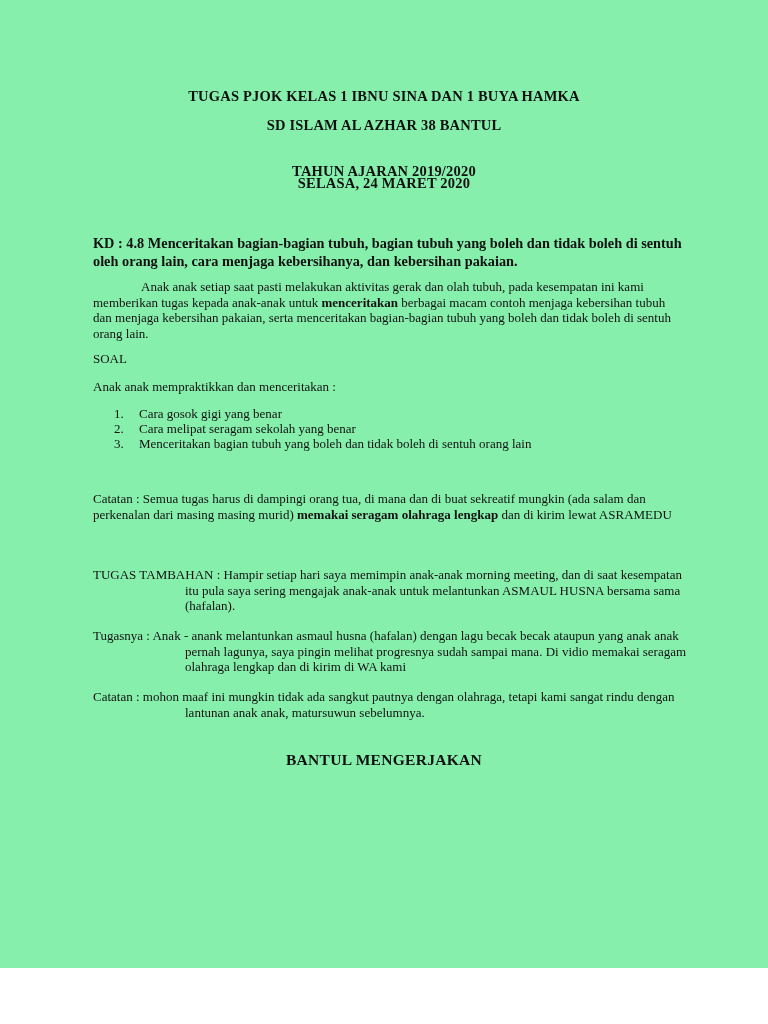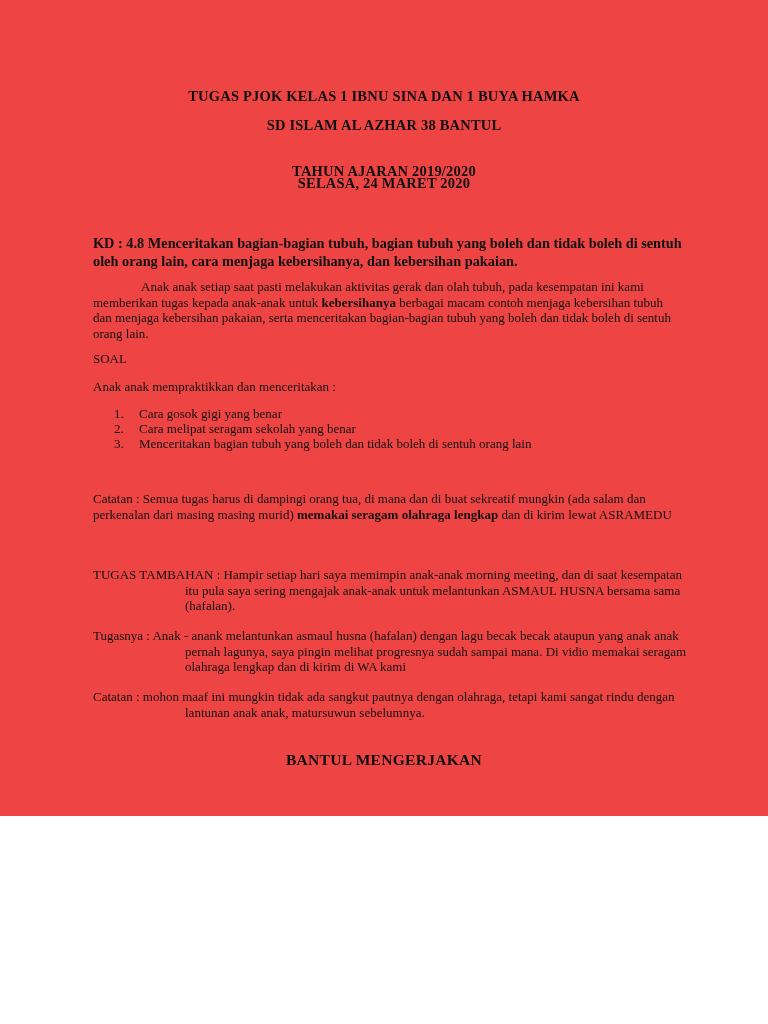--- a/index.html
+++ b/index.html
@@ -1,17 +1,17 @@
 <!DOCTYPE html>
 <html><head>
 <meta charset="utf-8">
 <style>
   html, body { margin: 0; padding: 0; background: #ffffff; }
   body { width: 768px; height: 1024px; position: relative; overflow: hidden; color: #111111; font-family: "Liberation Serif", "DejaVu Serif", serif; }
-  .page { position: absolute; left: 0; top: 0; width: 768px; height: 816px; background: #ef4444; }
+  .page { position: absolute; left: 0; top: 0; width: 768px; height: 968px; background: #86efac; }
   .hdr { position: absolute; left: 0; width: 768px; text-align: center; font-weight: bold; font-size: 14.5px; letter-spacing: 0.2px; }
   .kd { position: absolute; left: 93px; width: 590px; font-weight: bold; font-size: 14.3px; line-height: 18px; }
   .p { position: absolute; left: 93px; width: 590px; font-size: 13px; line-height: 15.5px; }
   .indent { text-indent: 48px; }
   .list { position: absolute; left: 114px; font-size: 13px; line-height: 15px; margin: 0; padding: 0; list-style: none; }
   .list li { position: relative; padding-left: 25px; }
   .list .num { position: absolute; left: 0; }
   .hang { position: absolute; left: 93px; width: 590px; font-size: 13px; line-height: 15.5px; padding-left: 92px; text-indent: -92px; box-sizing: border-box; }
   .final { position: absolute; left: 0; width: 768px; text-align: center; font-weight: bold; font-size: 15.5px; letter-spacing: 0.3px; }
   b { font-weight: bold; }
@@ -21,21 +21,21 @@
 
 <div class="page">
 
   <div class="hdr" style="top:88px;">TUGAS PJOK KELAS 1 IBNU SINA DAN 1 BUYA HAMKA</div>
   <div class="hdr" style="top:117px;">SD ISLAM AL AZHAR 38 BANTUL</div>
   <div class="hdr" style="top:163px;">TAHUN AJARAN 2019/2020</div>
   <div class="hdr" style="top:175px;">SELASA, 24 MARET 2020</div>
 
   <div class="kd" style="top:234px;"><span>KD : </span><span>4.8 Menceritakan bagian-bagian tubuh, bagian tubuh yang boleh dan tidak boleh di sentuh oleh orang lain, cara menjaga kebersihanya, dan kebersihan pakaian.</span></div>
 
-  <div class="p indent" style="top:279px;"><span>Anak anak setiap saat pasti melakukan aktivitas gerak dan olah tubuh, pada kesempatan ini kami memberikan tugas kepada anak-anak untuk </span><b>kebersihanya</b><span> berbagai macam contoh menjaga kebersihan tubuh dan menjaga kebersihan pakaian, serta menceritakan bagian-bagian tubuh yang boleh dan tidak boleh di sentuh orang lain.</span></div>
+  <div class="p indent" style="top:279px;"><span>Anak anak setiap saat pasti melakukan aktivitas gerak dan olah tubuh, pada kesempatan ini kami memberikan tugas kepada anak-anak untuk </span><b>menceritakan</b><span> berbagai macam contoh menjaga kebersihan tubuh dan menjaga kebersihan pakaian, serta menceritakan bagian-bagian tubuh yang boleh dan tidak boleh di sentuh orang lain.</span></div>
 
   <div class="p" style="top:351px;">SOAL</div>
   <div class="p" style="top:379px;">Anak anak mempraktikkan dan menceritakan :</div>
 
   <ul class="list" style="top:406px;">
     <li><span class="num">1.</span><span>Cara gosok gigi yang benar</span></li>
     <li><span class="num">2.</span><span>Cara melipat seragam sekolah yang benar</span></li>
     <li><span class="num">3.</span><span>Menceritakan bagian tubuh yang boleh dan tidak boleh di sentuh orang lain</span></li>
   </ul>
 

